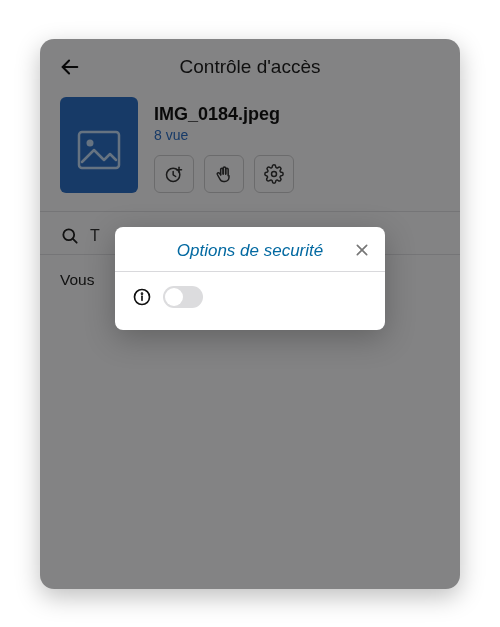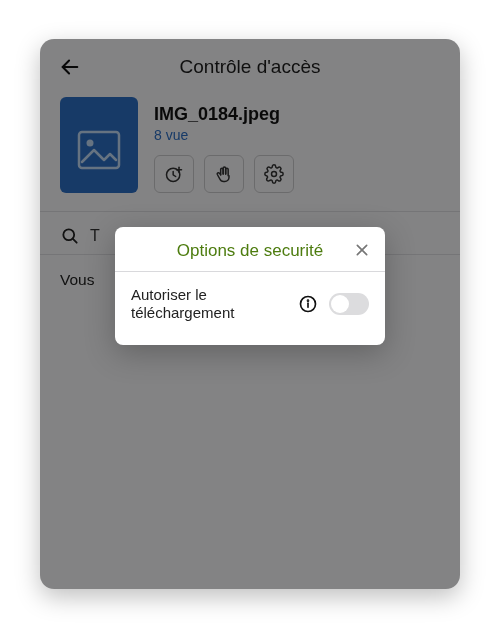--- a/index.html
+++ b/index.html
@@ -101,21 +101,21 @@
       box-shadow: 0 8px 30px rgba(0,0,0,0.25);
       overflow: hidden;
     }
     .dialog-header {
       display: flex;
       align-items: center;
       justify-content: center;
       position: relative;
       padding: 14px 16px 10px;
     }
-    .dialog-title { font-size: 17px; color: #4d7c0f; }
+    .dialog-title { font-size: 17px; color: #0369a1; font-style: italic; }
     .dialog-close {
       position: absolute;
       right: 12px;
       top: 12px;
       width: 22px;
       height: 22px;
       display: flex;
       align-items: center;
       justify-content: center;
     }
@@ -218,21 +218,20 @@
         <div class="dialog-title">Options de securité</div>
         <div class="dialog-close">
           <svg width="16" height="16" viewBox="0 0 24 24" fill="none" stroke="#777" stroke-width="2.5" stroke-linecap="round">
               <line x1="5" y1="5" x2="19" y2="19"></line>
               <line x1="19" y1="5" x2="5" y2="19"></line>
             </svg>
         </div>
       </div>
       <div class="divider"></div>
       <div class="dialog-body">
-        <div class="option-label">Autoriser le téléchargement</div>
         <div class="info-icon">
           <svg width="20" height="20" viewBox="0 0 24 24" fill="none" stroke="#111" stroke-width="2" stroke-linecap="round">
               <circle cx="12" cy="12" r="9"></circle>
               <line x1="12" y1="11" x2="12" y2="16"></line>
               <circle cx="12" cy="8" r="0.6" fill="#111"></circle>
             </svg>
         </div>
         <div class="toggle">
           <div class="toggle-knob"></div>
         </div>

